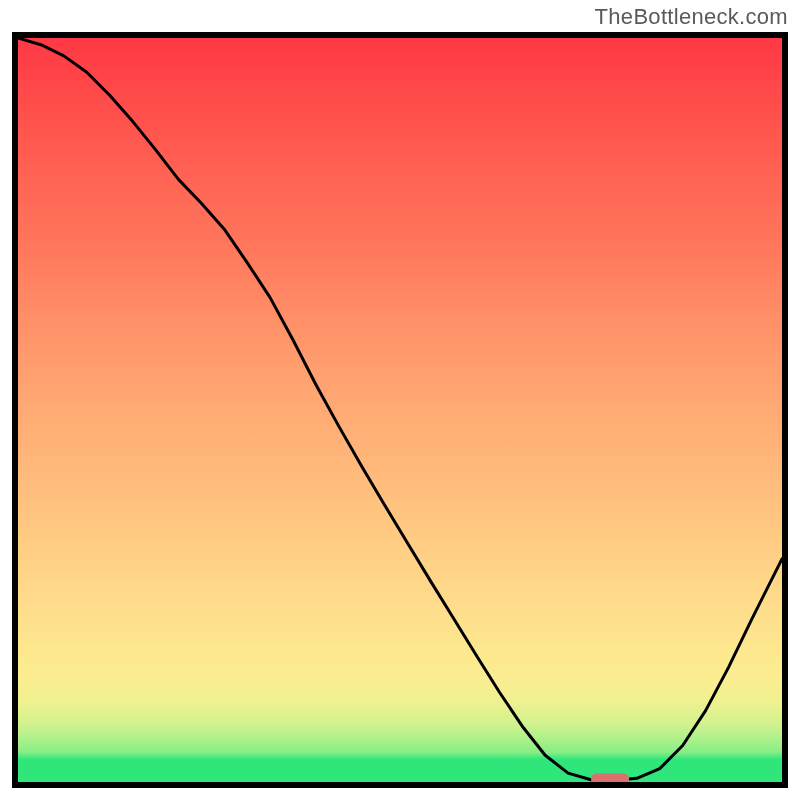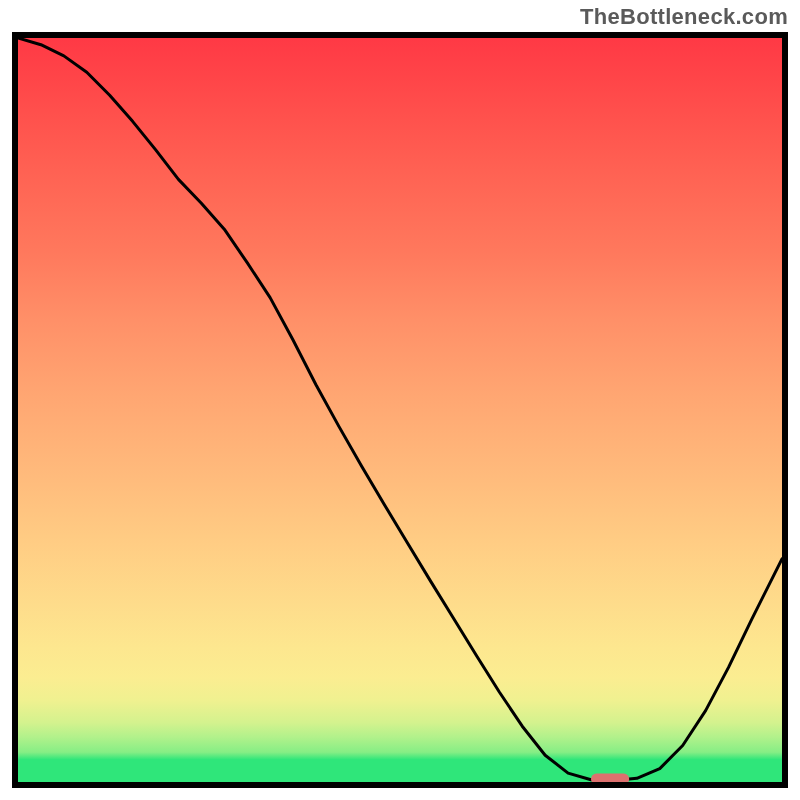--- a/index.html
+++ b/index.html
@@ -9,21 +9,21 @@
     background: #ffffff;
     position: relative;
     font-family: Arial, sans-serif;
     overflow: hidden;
   }
   .watermark {
     position: absolute;
     top: 4px;
     right: 12px;
     font-size: 22px;
-    font-weight: bold;
+    font-weight: normal;
     color: #5a5a5a;
     letter-spacing: 0.3px;
     z-index: 100;
     text-align: center;
   }
   .plot-frame {
     position: absolute;
     left: 12px;
     top: 32px;
     width: 776px;

